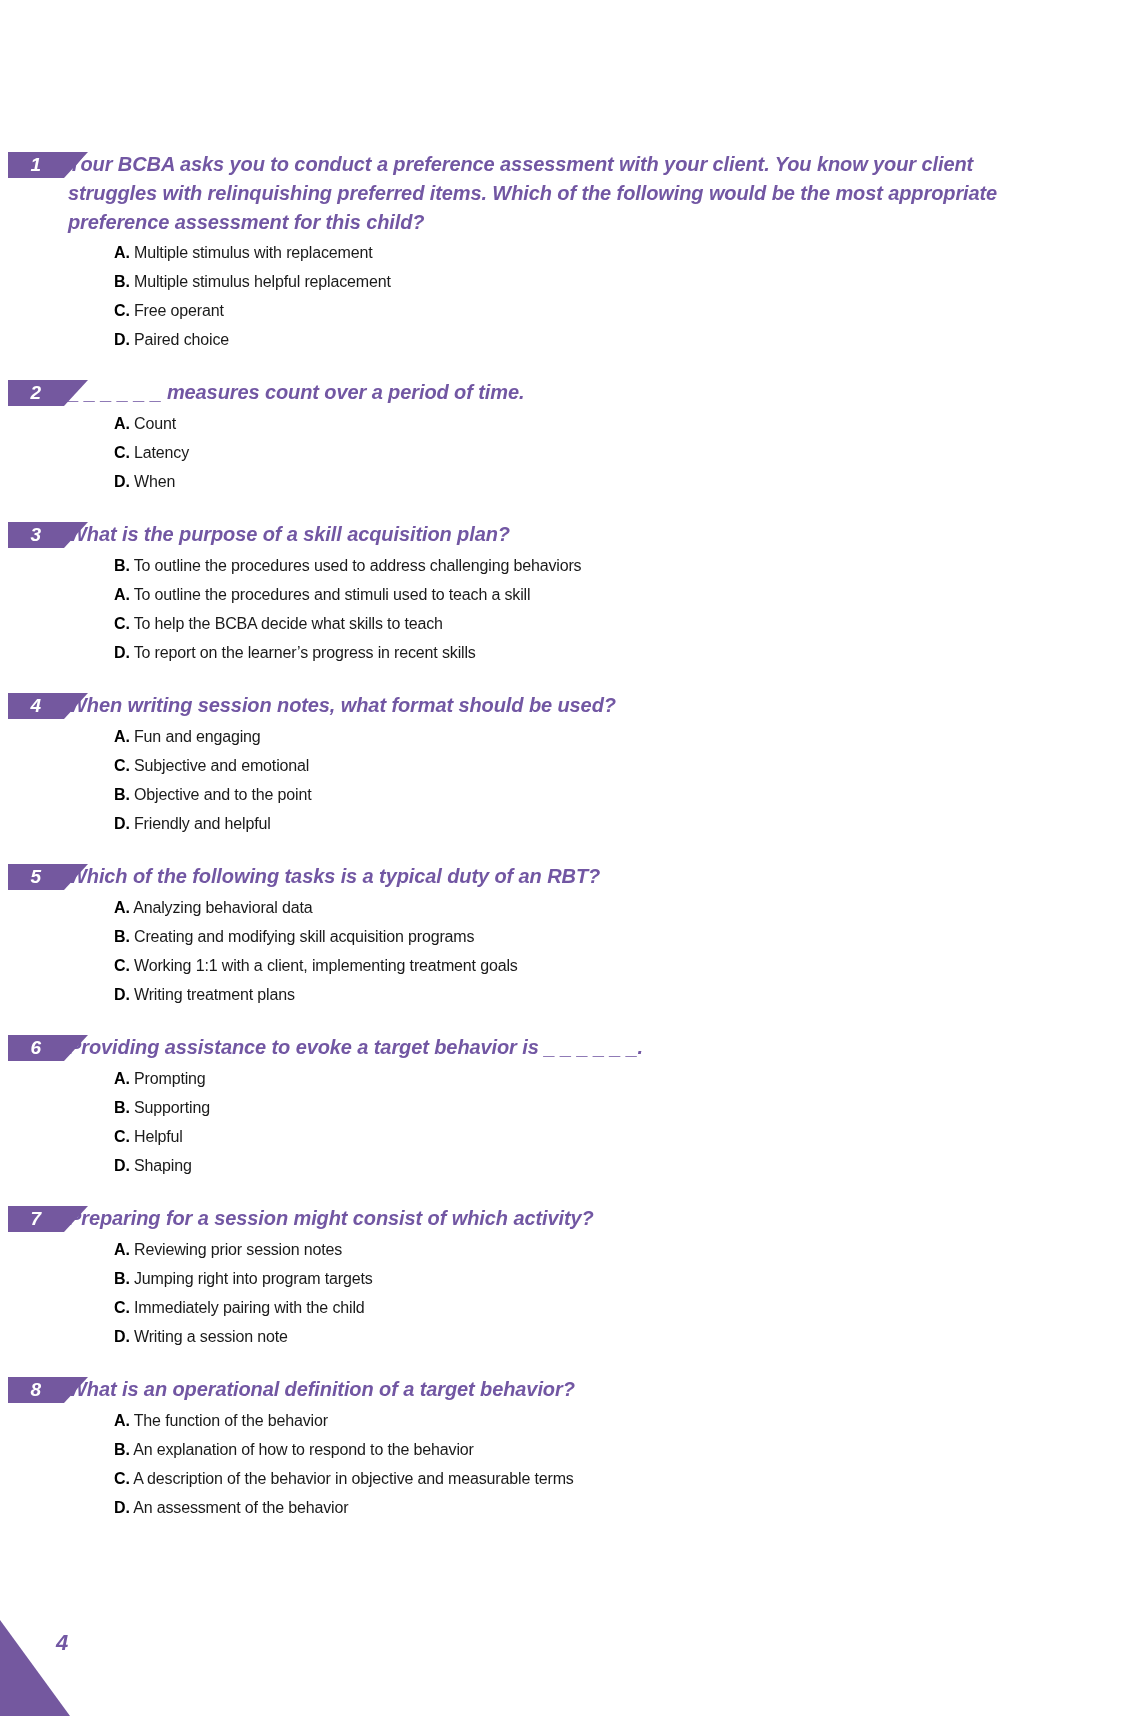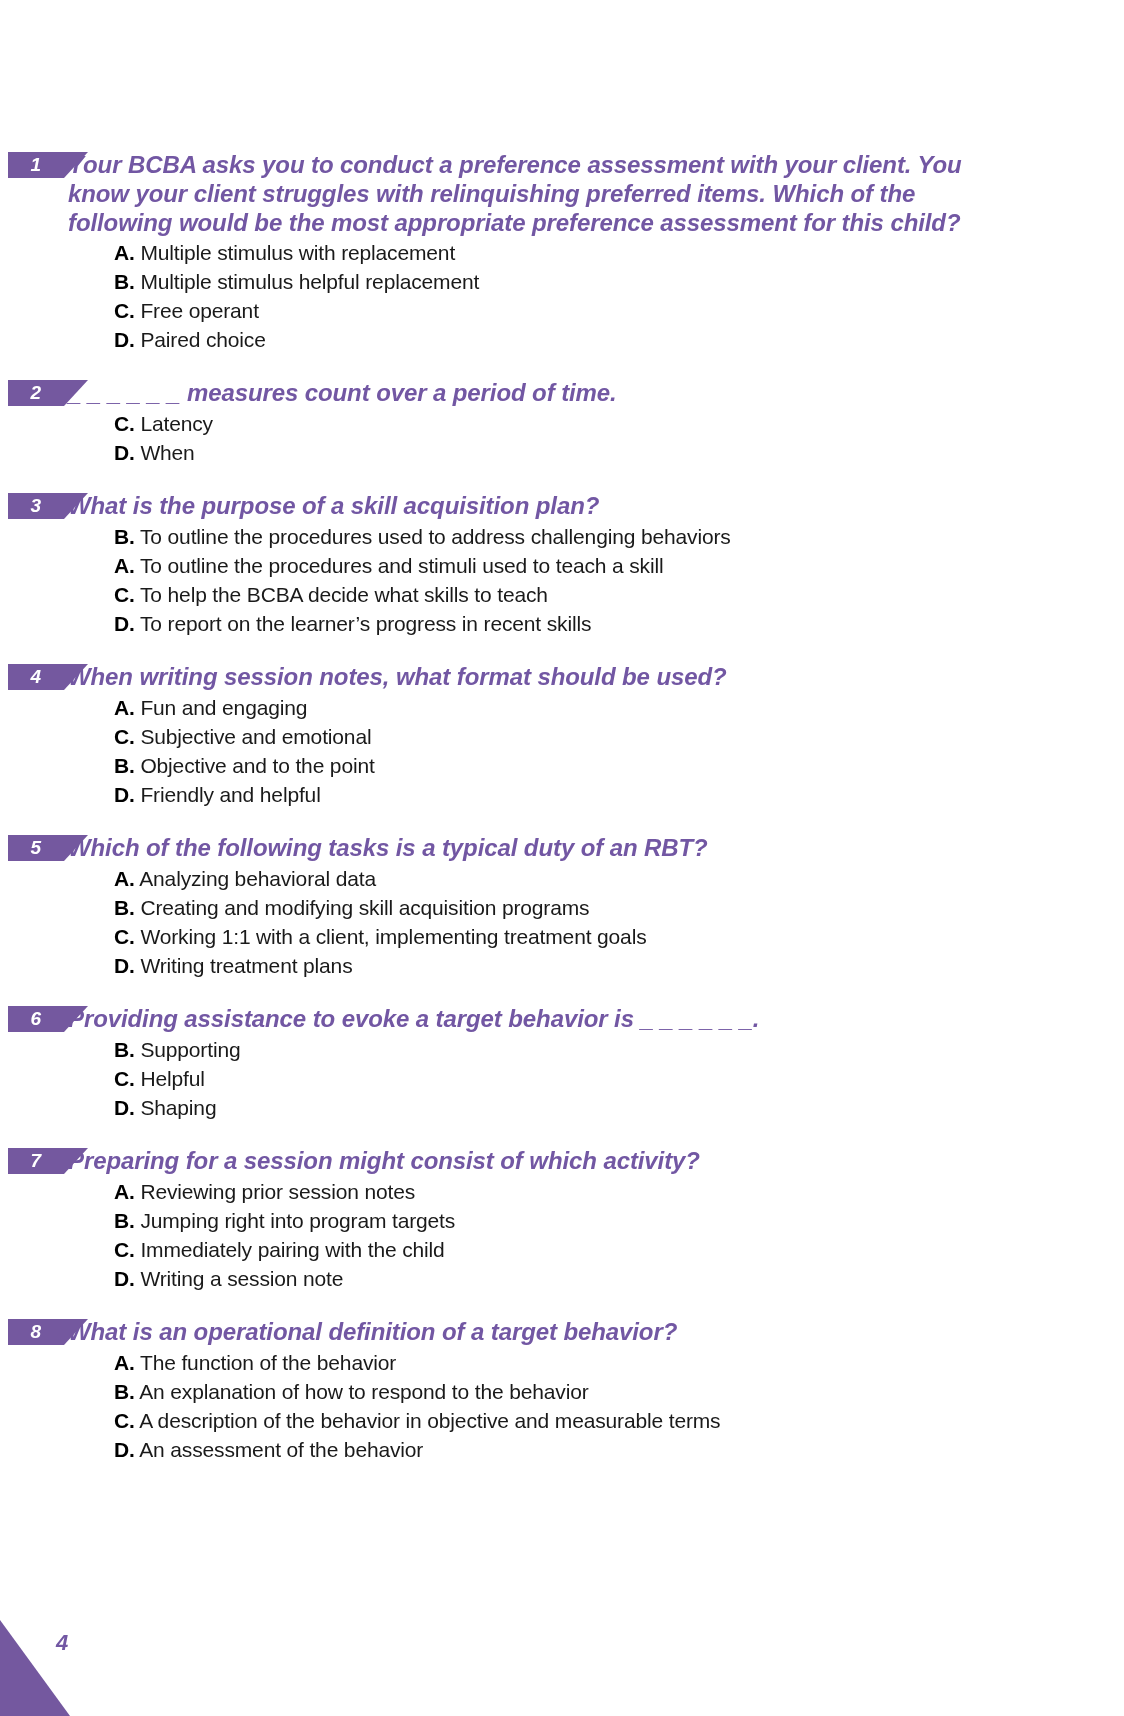--- a/index.html
+++ b/index.html
@@ -68,35 +68,35 @@
     z-index: 2;
   }
 
   .q-text {
     display: block;
     margin: 0;
     padding: 0 118px 0 68px;
     color: #7257a3;
     font-weight: bold;
     font-style: italic;
-    font-size: 24px;
+    font-size: 20px;
     line-height: 29px;
     letter-spacing: -0.1px;
   }
 
   .answers {
     margin: 1px 0 0 0;
     padding: 0;
     list-style: none;
   }
   .answer {
     margin: 0;
     padding: 0 0 0 114px;
     color: #1a1a1a;
-    font-size: 21px;
+    font-size: 16px;
     line-height: 29px;
     letter-spacing: -0.15px;
     white-space: nowrap;
   }
   .answer .letter {
     font-weight: bold;
     color: #000000;
   }
 
   
@@ -139,20 +139,21 @@
           <li class="answer"><span class="letter">D.</span> <span class="atext">Paired choice</span></li>
         </ul>
       </div>
       <div class="question-block">
         <div class="q-head">
           <div class="q-badge">2</div>
           <div class="q-badge-arrow"></div>
           <p class="q-text">_ _ _ _ _ _ measures count over a period of time.</p>
         </div>
         <ul class="answers">
+          <li class="answer"><span class="letter">A.</span> <span class="atext">Count</span></li>
           <li class="answer"><span class="letter">C.</span> <span class="atext">Latency</span></li>
           <li class="answer"><span class="letter">D.</span> <span class="atext">When</span></li>
         </ul>
       </div>
       <div class="question-block">
         <div class="q-head">
           <div class="q-badge">3</div>
           <div class="q-badge-arrow"></div>
           <p class="q-text">What is the purpose of a skill acquisition plan?</p>
         </div>
@@ -189,20 +190,21 @@
           <li class="answer"><span class="letter">D.</span> <span class="atext">Writing treatment plans</span></li>
         </ul>
       </div>
       <div class="question-block">
         <div class="q-head">
           <div class="q-badge">6</div>
           <div class="q-badge-arrow"></div>
           <p class="q-text">Providing assistance to evoke a target behavior is _ _ _ _ _ _.</p>
         </div>
         <ul class="answers">
+          <li class="answer"><span class="letter">A.</span> <span class="atext">Prompting</span></li>
           <li class="answer"><span class="letter">B.</span> <span class="atext">Supporting</span></li>
           <li class="answer"><span class="letter">C.</span> <span class="atext">Helpful</span></li>
           <li class="answer"><span class="letter">D.</span> <span class="atext">Shaping</span></li>
         </ul>
       </div>
       <div class="question-block">
         <div class="q-head">
           <div class="q-badge">7</div>
           <div class="q-badge-arrow"></div>
           <p class="q-text">Preparing for a session might consist of which activity?</p>

